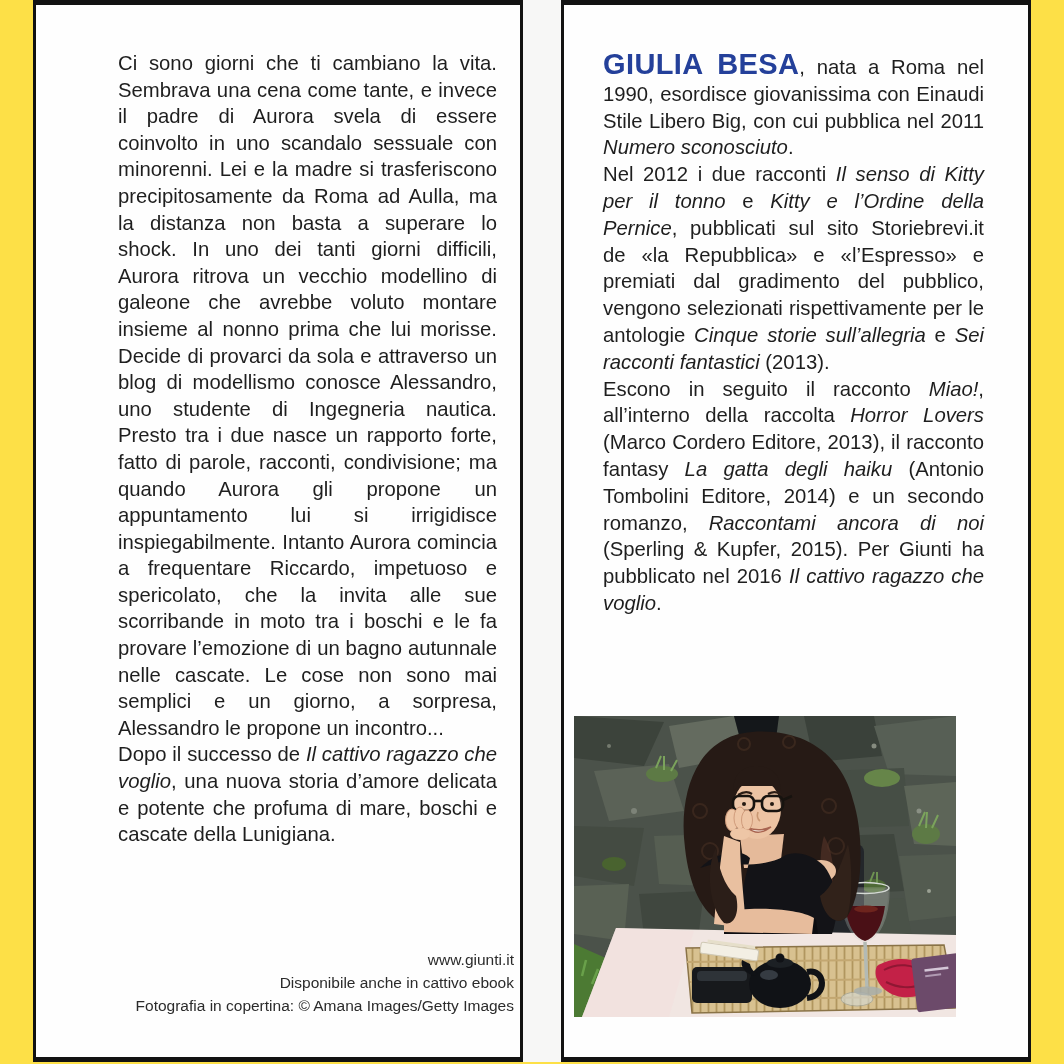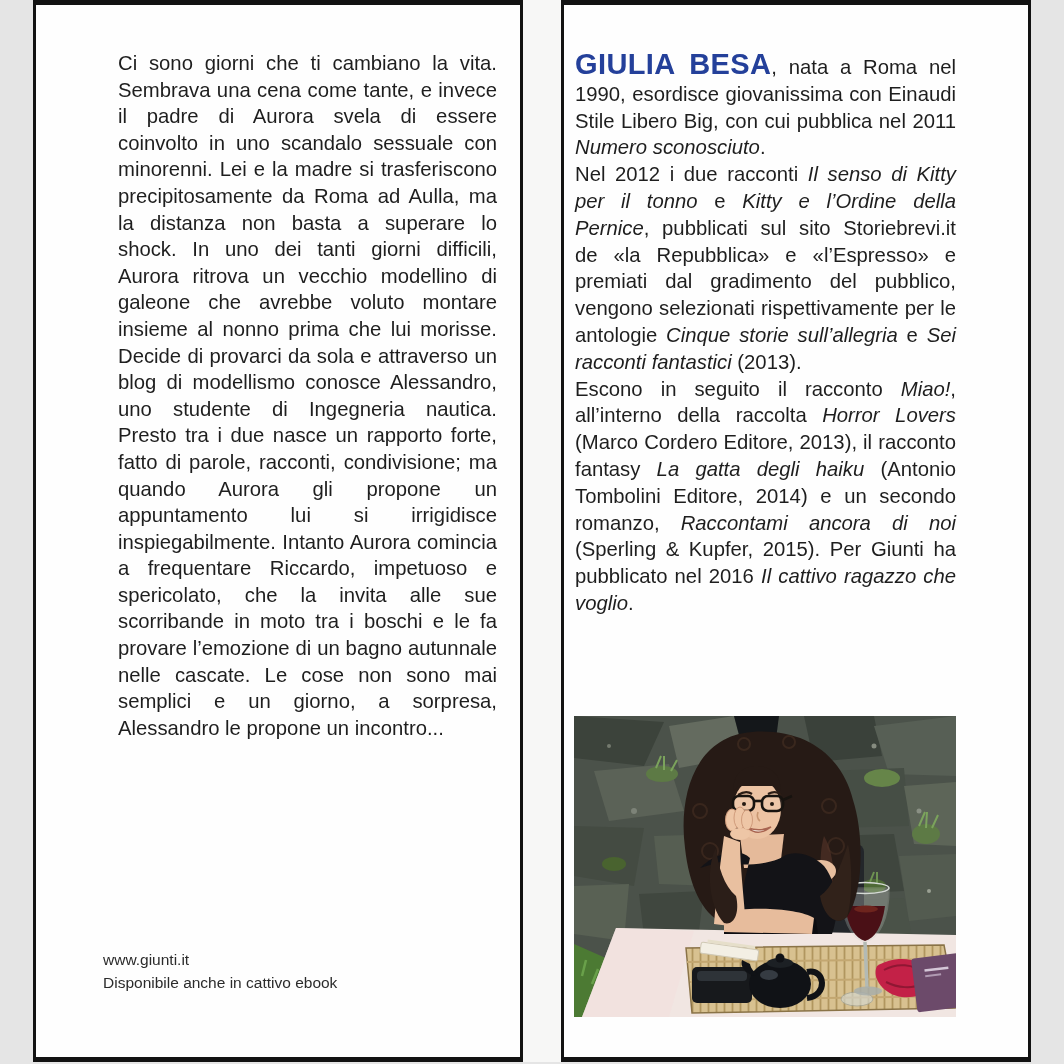--- a/index.html
+++ b/index.html
@@ -1,50 +1,52 @@
 <!DOCTYPE html>
 <html lang="it"><head>
 <meta charset="utf-8">
 <style>
   html,body{margin:0;padding:0;background:#ffffff;}
-  .canvas{position:relative;width:1064px;height:1064px;background:#e5e5e5;overflow:hidden;
+  .canvas{position:relative;width:1064px;height:1064px;background:#fde047;overflow:hidden;
           font-family:"Liberation Sans","DejaVu Sans",sans-serif;color:#1e1e1e;}
   .frame{position:absolute;left:33px;top:0;width:998px;height:1062px;box-sizing:border-box;
          border-top:5px solid #121212;border-bottom:5px solid #121212;
          border-left:3px solid #121212;border-right:3px solid #121212;background:#fefefe;}
   .spine{position:absolute;left:520px;top:0;width:44px;height:1062px;box-sizing:border-box;
          border-left:3px solid #121212;border-right:3px solid #121212;background:#f7f7f6;}
   .left-flap-text{position:absolute;left:118px;top:50px;width:379px;
                   font-size:20.3px;line-height:26.6px;text-align:justify;}
   .left-flap-text p{margin:0;}
-  .credits{position:absolute;left:103px;top:948px;width:400px;
-           font-size:15.5px;line-height:23px;color:#2b2b2b;}
-  .right-flap-text{position:absolute;left:575px;top:50px;width:381px;
+  .credits{position:absolute;left:114px;top:948px;width:400px;
+           font-size:15.5px;line-height:23px;color:#2b2b2b;text-align:right;}
+  .right-flap-text{position:absolute;left:603px;top:50px;width:381px;
                    font-size:20.3px;line-height:26.8px;text-align:justify;}
   .right-flap-text p{margin:0;}
   .seg-i{font-style:italic;}
   .seg-author{font-weight:bold;font-size:29px;line-height:1;letter-spacing:0.4px;color:#24409a;}
   .photo{position:absolute;left:574px;top:716px;width:382px;height:301px;}
   .photo svg{display:block;width:100%;height:100%;}
 </style>
 </head>
 <body>
 
 <div class="canvas">
 
   <div class="frame"></div>
   <div class="spine"></div>
 
   <div class="left-flap-text">
     <p><span>Ci sono giorni che ti cambiano la vita. Sembrava una cena come tante, e invece il padre di Aurora svela di essere coinvolto in uno scandalo sessuale con minorenni. Lei e la madre si trasferiscono precipitosamente da Roma ad Aulla, ma la distanza non basta a superare lo shock. In uno dei tanti giorni difficili, Aurora ritrova un vecchio modellino di galeone che avrebbe voluto montare insieme al nonno prima che lui morisse. Decide di provarci da sola e attraverso un blog di modellismo conosce Alessandro, uno studente di Ingegneria nautica. Presto tra i due nasce un rapporto forte, fatto di parole, racconti, condivisione; ma quando Aurora gli propone un appuntamento lui si irrigidisce inspiegabilmente. Intanto Aurora comincia a frequentare Riccardo, impetuoso e spericolato, che la invita alle sue scorribande in moto tra i boschi e le fa provare l’emozione di un bagno autunnale nelle cascate. Le cose non sono mai semplici e un giorno, a sorpresa, Alessandro le propone un incontro...</span></p>
+    <p><span>Dopo il successo de </span><span class="seg-i">Il cattivo ragazzo che voglio</span><span>, una nuova storia d’amore delicata e potente che profuma di mare, boschi e cascate della Lunigiana.</span></p>
   </div>
 
   <div class="credits">
       <div>www.giunti.it</div>
       <div>Disponibile anche in cattivo ebook</div>
+      <div>Fotografia in copertina: © Amana Images/Getty Images</div>
     </div>
 
   <div class="right-flap-text">
     <p><span class="seg-author">GIULIA BESA</span><span>, nata a Roma nel 1990, esordisce giovanissima con Einaudi Stile Libero Big, con cui pubblica nel 2011 </span><span class="seg-i">Numero sconosciuto</span><span>.</span></p>
     <p><span>Nel 2012 i due racconti </span><span class="seg-i">Il senso di Kitty per il tonno</span><span> e </span><span class="seg-i">Kitty e l’Ordine della Pernice</span><span>, pubblicati sul sito Storiebrevi.it de «la Repubblica» e «l’Espresso» e premiati dal gradimento del pubblico, vengono selezionati rispettivamente per le antologie </span><span class="seg-i">Cinque storie sull’allegria</span><span> e </span><span class="seg-i">Sei racconti fantastici</span><span> (2013).</span></p>
     <p><span>Escono in seguito il racconto </span><span class="seg-i">Miao!</span><span>, all’interno della raccolta </span><span class="seg-i">Horror Lovers</span><span> (Marco Cordero Editore, 2013), il racconto fantasy </span><span class="seg-i">La gatta degli haiku</span><span> (Antonio Tombolini Editore, 2014) e un secondo romanzo, </span><span class="seg-i">Raccontami ancora di noi</span><span> (Sperling &amp; Kupfer, 2015). Per Giunti ha pubblicato nel 2016 </span><span class="seg-i">Il cattivo ragazzo che voglio</span><span>.</span></p>
   </div>
 
   <div class="photo">
     <svg viewBox="0 0 382 301" preserveAspectRatio="none">

